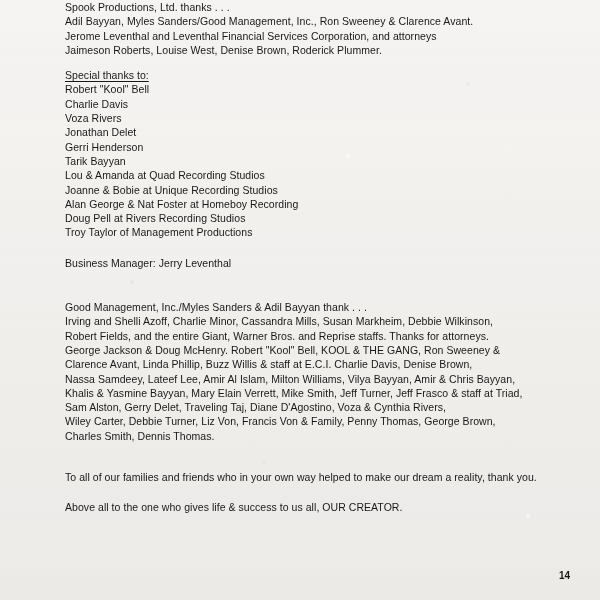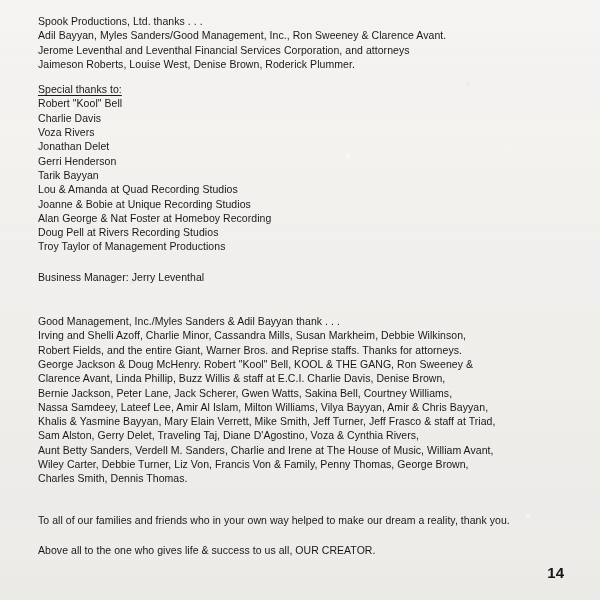--- a/index.html
+++ b/index.html
@@ -35,21 +35,22 @@
       radial-gradient(circle at 22% 47%, rgba(0,0,0,0.04) 0 1.5px, rgba(0,0,0,0) 2.5px),
       radial-gradient(circle at 66% 58%, rgba(255,255,255,0.45) 0 2px, rgba(0,0,0,0) 3px),
       radial-gradient(circle at 44% 77%, rgba(0,0,0,0.035) 0 1.5px, rgba(0,0,0,0) 2.5px),
       radial-gradient(circle at 88% 86%, rgba(255,255,255,0.4) 0 2px, rgba(0,0,0,0) 3px),
       linear-gradient(180deg, rgba(255,255,255,0.22), rgba(0,0,0,0.03));
     opacity: 0.9;
   }
   .content {
     position: relative;
     z-index: 2;
-    padding: 14px 30px 0 38px;
+    padding: 0 30px 0 38px;
+    margin-left: 27px;
   }
   .line {
     font-size: 10.5px;
     line-height: 14.3px;
     letter-spacing: 0.05px;
     white-space: pre;
     color: #181818;
   }
   .block {
     margin: 0;
@@ -57,23 +58,23 @@
   .gap-small { height: 11px; }
   .gap-med { height: 16px; }
   .gap-large { height: 27px; }
   .gap-xl { height: 30px; }
   .underline {
     text-decoration: underline;
     text-underline-offset: 2px;
   }
   .page-number {
     position: absolute;
-    right: 36px;
+    right: 30px;
     bottom: 19px;
-    font-size: 15px;
+    font-size: 10px;
     font-weight: bold;
     color: #161616;
     z-index: 3;
   }
 </style>
 </head>
 <body>
 
 <div id="page">
   <div class="content">
@@ -109,25 +110,23 @@
     </div>
 
     <div class="gap-xl"></div>
 
     <div class="block">
       <div class="line">Good Management, Inc./Myles Sanders &amp; Adil Bayyan thank . . .</div>
       <div class="line">Irving and Shelli Azoff, Charlie Minor, Cassandra Mills, Susan Markheim, Debbie Wilkinson,</div>
       <div class="line">Robert Fields, and the entire Giant, Warner Bros. and Reprise staffs. Thanks for attorneys.</div>
       <div class="line">George Jackson &amp; Doug McHenry. Robert "Kool" Bell, KOOL &amp; THE GANG, Ron Sweeney &amp;</div>
       <div class="line">Clarence Avant, Linda Phillip, Buzz Willis &amp; staff at E.C.I. Charlie Davis, Denise Brown,</div>
-      <div class="line">Bernie Jackson, Peter Lane, Jack Scherer, Gwen Watts, Sakina Bell, Courtney Williams,</div>
       <div class="line">Nassa Samdeey, Lateef Lee, Amir Al Islam, Milton Williams, Vilya Bayyan, Amir &amp; Chris Bayyan,</div>
       <div class="line">Khalis &amp; Yasmine Bayyan, Mary Elain Verrett, Mike Smith, Jeff Turner, Jeff Frasco &amp; staff at Triad,</div>
       <div class="line">Sam Alston, Gerry Delet, Traveling Taj, Diane D'Agostino, Voza &amp; Cynthia Rivers,</div>
-      <div class="line">Aunt Betty Sanders, Verdell M. Sanders, Charlie and Irene at The House of Music, William Avant,</div>
       <div class="line">Wiley Carter, Debbie Turner, Liz Von, Francis Von &amp; Family, Penny Thomas, George Brown,</div>
       <div class="line">Charles Smith, Dennis Thomas.</div>
     </div>
 
     <div class="gap-large"></div>
 
     <div class="block">
       <div class="line">To all of our families and friends who in your own way helped to make our dream a reality, thank you.</div>
     </div>
 

